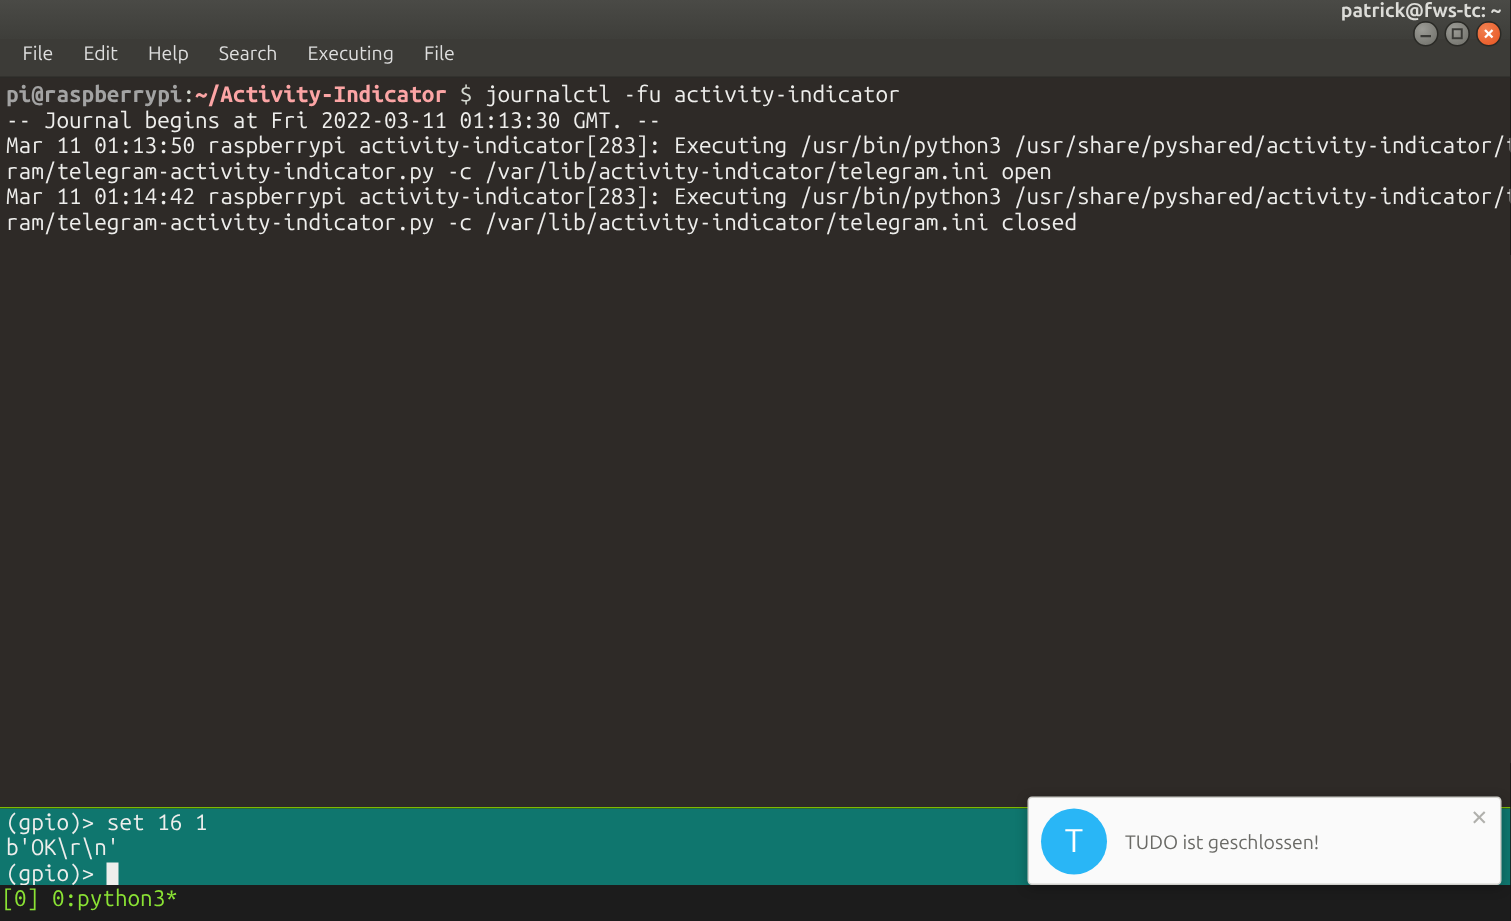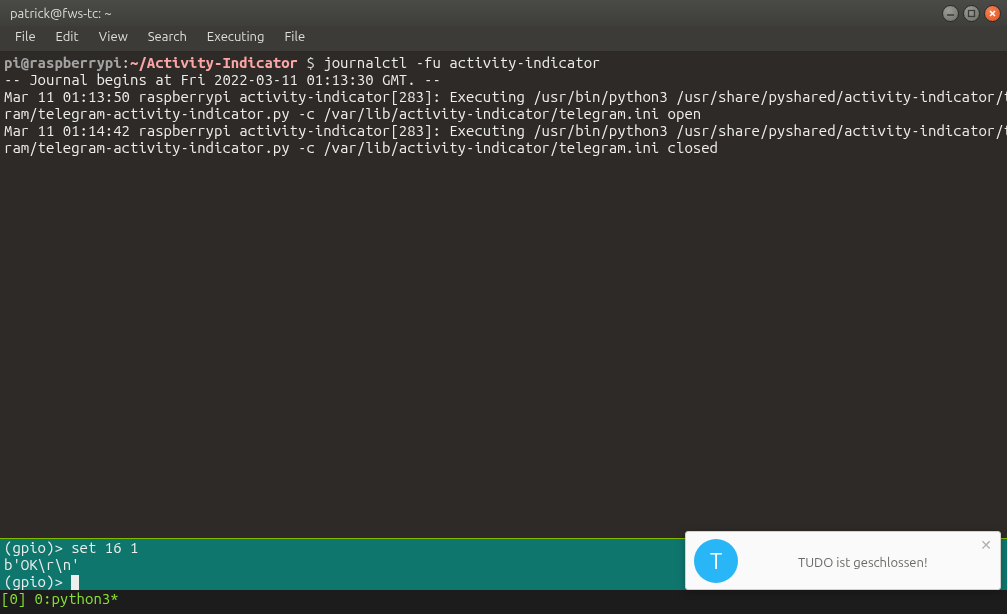--- a/index.html
+++ b/index.html
@@ -8,25 +8,26 @@
     background: #000;
     width: 1007px;
     height: 614px;
     overflow: hidden;
     position: relative;
   }
   .titlebar {
     height: 26px;
     background: linear-gradient(to bottom, #4a4a46 0%, #3e3e3a 100%);
     display: flex;
-    align-items: center;
+    align-items: flex-end;
     padding: 0 6px 0 10px;
     color: #dcdcd8;
     font-size: 13px;
-    font-weight: normal;
+    font-weight: bold;
+    flex-direction: column;
   }
   .titlebar .title { flex: 1; }
   .win-btns { display: flex; gap: 4px; align-items: center;}
   .win-btn {
     width: 17px; height: 17px; border-radius: 50%;
     display: flex; align-items: center; justify-content: center;
     font-size: 10px; color: #3a3a36;
     background: radial-gradient(circle at 35% 30%, #9c9c96, #6d6d67);
     border: 1px solid #2a2a26;
   }
@@ -114,21 +115,21 @@
     color: #fff;
     display: flex; align-items: center; justify-content: center;
     font-size: 22px;
     margin-right: 12px;
     flex-shrink: 0;
   }
   .notif-body { flex: 1; }
   .notif-title-row { display: flex; align-items: center; gap: 6px; }
   .notif-title { font-weight: bold; font-size: 13px; color: #2c2c2c; }
   .notif-icon { font-size: 12px; color: #555; }
-  .notif-msg { font-size: 13px; color: #6a6a66; margin-top: 2px; margin-left: 48px; }
+  .notif-msg { font-size: 13px; color: #6a6a66; margin-top: 2px; }
   .notif-close {
     position: absolute;
     top: 6px; right: 8px;
     color: #b0b0ac;
     font-size: 14px;
     cursor: pointer;
     line-height: 1;
   }
 </style>
 </head>
@@ -152,21 +153,21 @@
           <line x1="2" y1="2" x2="7" y2="7" stroke="#fff" stroke-width="1.5"></line>
           <line x1="7" y1="2" x2="2" y2="7" stroke="#fff" stroke-width="1.5"></line>
         </svg>
     </div>
   </div>
 </div>
 
 <div class="menubar">
   <span class="menuitem">File</span>
   <span class="menuitem">Edit</span>
-  <span class="menuitem">View</span>
+  <span class="menuitem">Help</span>
   <span class="menuitem">Search</span>
   <span class="menuitem">Executing</span>
   <span class="menuitem">File</span>
 </div>
 
 <div class="terminal term-upper"><span class="c-green">pi@raspberrypi</span><span class="c-gray">:</span><span class="c-blue">~/Activity-Indicator</span><span class="c-gray"> $ </span><span>journalctl -fu activity-indicator</span>
 <span>-- Journal begins at Fri 2022-03-11 01:13:30 GMT. --</span>
 <span>Mar 11 01:13:50 raspberrypi activity-indicator[283]: Executing /usr/bin/python3 /usr/share/pyshared/activity-indicator/teleg</span>
 <span>ram/telegram-activity-indicator.py -c /var/lib/activity-indicator/telegram.ini open</span>
 <span>Mar 11 01:14:42 raspberrypi activity-indicator[283]: Executing /usr/bin/python3 /usr/share/pyshared/activity-indicator/teleg</span>

